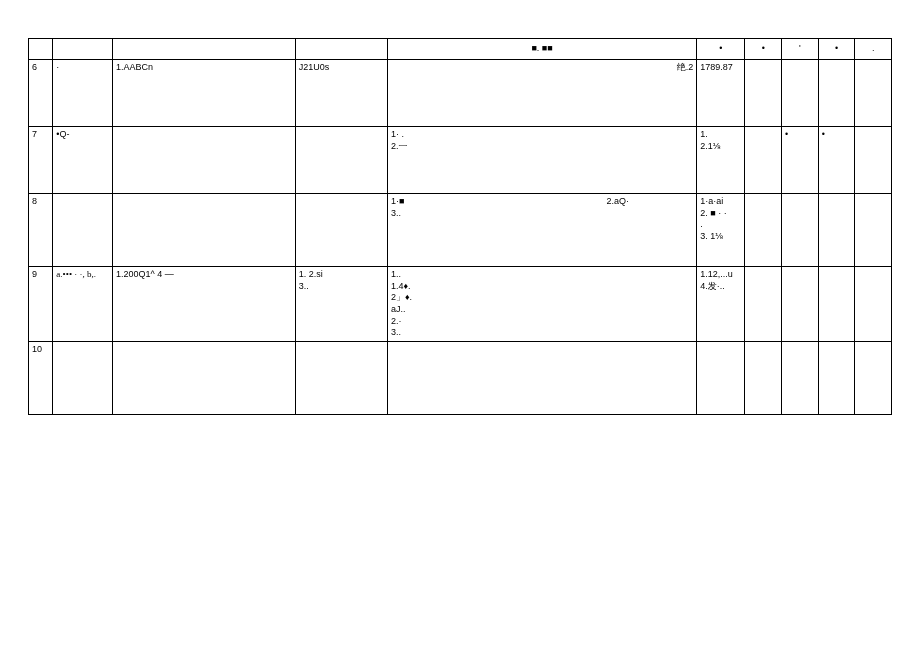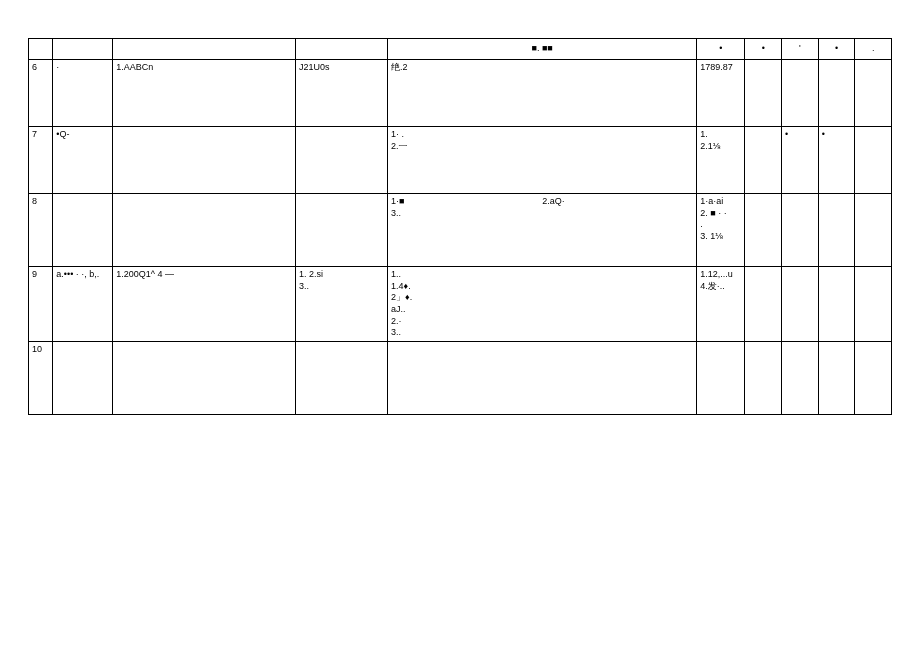--- a/index.html
+++ b/index.html
@@ -42,21 +42,21 @@
 <td class="col7" style="white-space: pre-line;">•</td>
 <td class="col8" style="white-space: pre-line;">'</td>
 <td class="col9" style="white-space: pre-line;">•</td>
 <td class="col10" style="white-space: pre-line;">.</td>
 </tr>
 <tr class="r6">
 <td style="white-space: pre-line;">6</td>
 <td style="white-space: pre-line;">·</td>
 <td style="white-space: pre-line;">1.AABCn</td>
 <td style="white-space: pre-line;">J21U0s</td>
-<td style="white-space: pre-line;">绝.2</td>
+<td style="white-space: pre-line; text-align: right;">绝.2</td>
 <td style="white-space: pre-line;">1789.87</td>
 <td></td>
 <td></td>
 <td></td>
 <td></td>
 </tr>
 <tr class="r7">
 <td style="white-space: pre-line;">7</td>
 <td style="white-space: pre-line;">•Q-</td>
 <td></td>
@@ -72,35 +72,35 @@
 </tr>
 <tr class="r8">
 <td style="white-space: pre-line;">8</td>
 <td></td>
 <td></td>
 <td></td>
 <td>
             <div class="split-cell">
               <span style="white-space: pre-line;">1·■
 3..</span>
-              <span style="white-space: pre-line;">2.aQ·</span>
+              <span style="white-space: pre-line; text-align: center;">2.aQ·</span>
             </div>
           </td>
 <td style="white-space: pre-line;">1·a·ai
 2.  ■ · ·
 .
 3.   1⅛</td>
 <td></td>
 <td></td>
 <td></td>
 <td></td>
 </tr>
 <tr class="r9">
 <td style="white-space: pre-line;">9</td>
-<td style="white-space: pre-line;">a.••• · ·,  b,.</td>
+<td style="white-space: pre-line; font-family: Liberation Serif, serif;">a.••• · ·,  b,.</td>
 <td style="white-space: pre-line;">1.200Q1^                     4 —</td>
 <td style="white-space: pre-line; margin-top: 36px;">1.                    2.si
 3..</td>
 <td style="white-space: pre-line;">1..
 1.4♦.
 2」♦.
 aJ..
 2.·
 3..</td>
 <td style="white-space: pre-line;">1.12,...u

